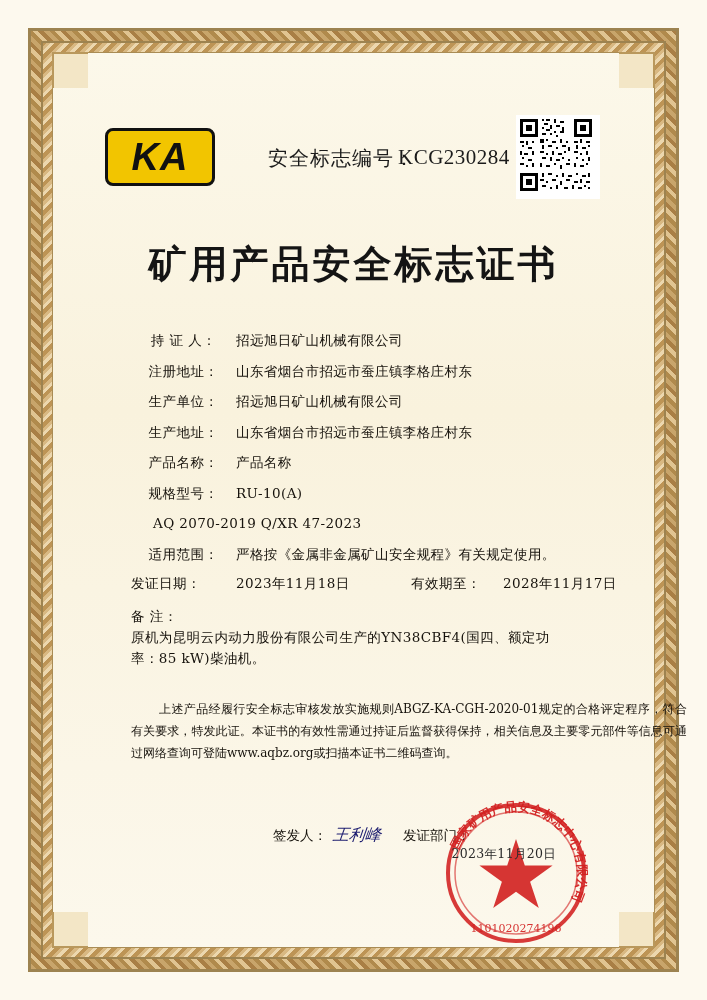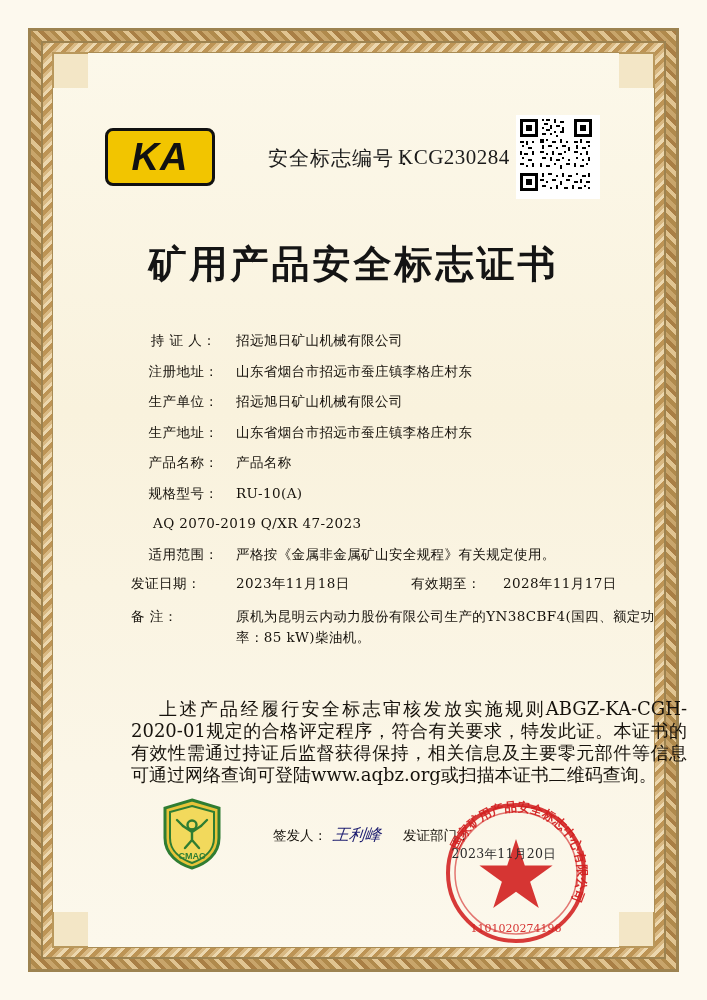--- a/index.html
+++ b/index.html
@@ -198,31 +198,32 @@
   .date1 { width: 175px; }
   .lbl2 { width: 92px; letter-spacing: 0.5px;}
 
   .row-note {
     display: flex;
     align-items: flex-start;
     font-size: 13.5px;
     color: #16120c;
     line-height: 21px;
     margin-top: 6px;
+    flex-direction: column;
   }
   .row-note .lbl { width: 105px; }
   .note-body { width: 440px; }
 
   
   .para {
     position: absolute;
     left: 78px;
     top: 645px;
     width: 556px;
-    font-size: 18px;
+    font-size: 12px;
     line-height: 22px;
     color: #16120c;
     text-align: justify;
     text-indent: 28px;
     font-family: "DejaVu Serif", "Liberation Serif", serif;
   }
 
   
   .shield {
     position: absolute;
@@ -448,32 +449,20 @@
               </div>
 
               <div class="row-note">
                 <div class="lbl">备  注：</div>
                 <div class="val note-body">原机为昆明云内动力股份有限公司生产的YN38CBF4(国四、额定功率：85 kW)柴油机。</div>
               </div>
             </div>
 
             <div class="para">上述产品经履行安全标志审核发放实施规则ABGZ-KA-CGH-2020-01规定的合格评定程序，符合有关要求，特发此证。本证书的有效性需通过持证后监督获得保持，相关信息及主要零元部件等信息可通过网络查询可登陆www.aqbz.org或扫描本证书二维码查询。</div>
 
-            <div class="shield">
-              <svg width="62" height="72" viewBox="0 0 62 72">
-                <path d="M31 2 L58 10 L58 40 C58 56 45 66 31 70 C17 66 4 56 4 40 L4 10 Z" fill="#e8c339" stroke="#2f7d32" stroke-width="3"></path>
-                <path d="M31 8 L53 14 L53 40 C53 53 42 61 31 65 C20 61 9 53 9 40 L9 14 Z" fill="#f2d95c" stroke="#2f7d32" stroke-width="2"></path>
-                <g stroke="#2f7d32" stroke-width="2.4" fill="none" stroke-linecap="round">
-                  <circle cx="31" cy="27" r="4.5"></circle>
-                  <path d="M31 31.5 L31 42 M31 34 L22 28 M31 34 L40 28 M31 42 L24 50 M31 42 L38 50"></path>
-                  <path d="M16 22 L22 28 M46 22 L40 28"></path>
-                </g>
-                <text x="31" y="61" text-anchor="middle" font-family="Liberation Sans, sans-serif" font-size="9" font-weight="bold" fill="#2f7d32">CMAC</text>
-              </svg>
-            </div>
 
             <div class="sign-row">
               <span>签发人：</span>
               <span class="sign-name">王利峰</span>
               <span>发证部门：</span>
             </div>
 
             <div class="seal">
               <svg width="160" height="160" viewBox="0 0 160 160">
                 <defs>

